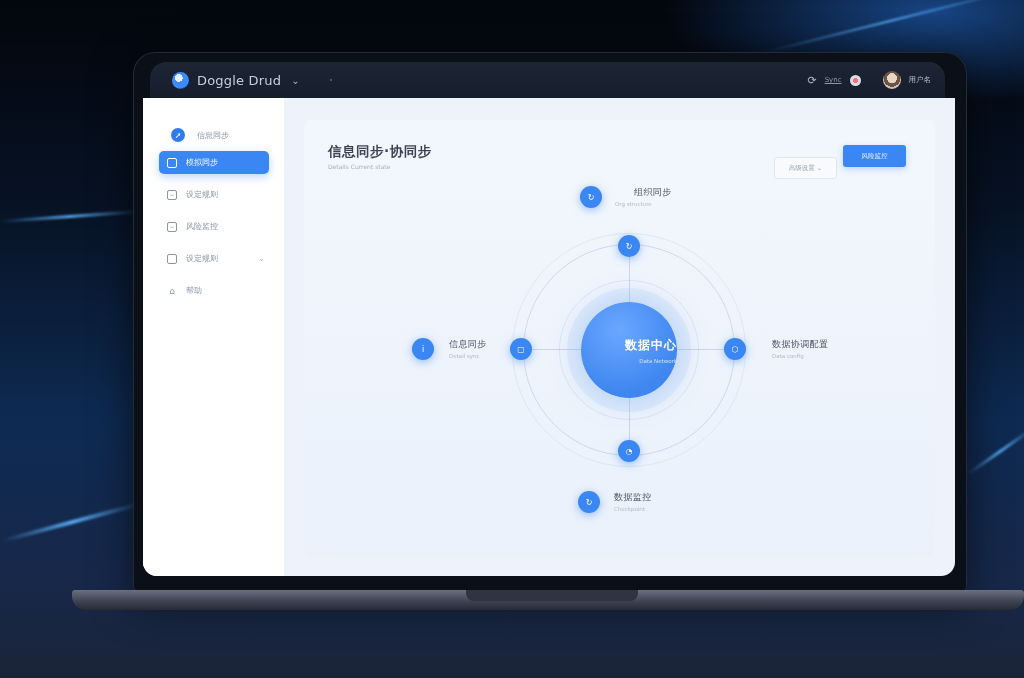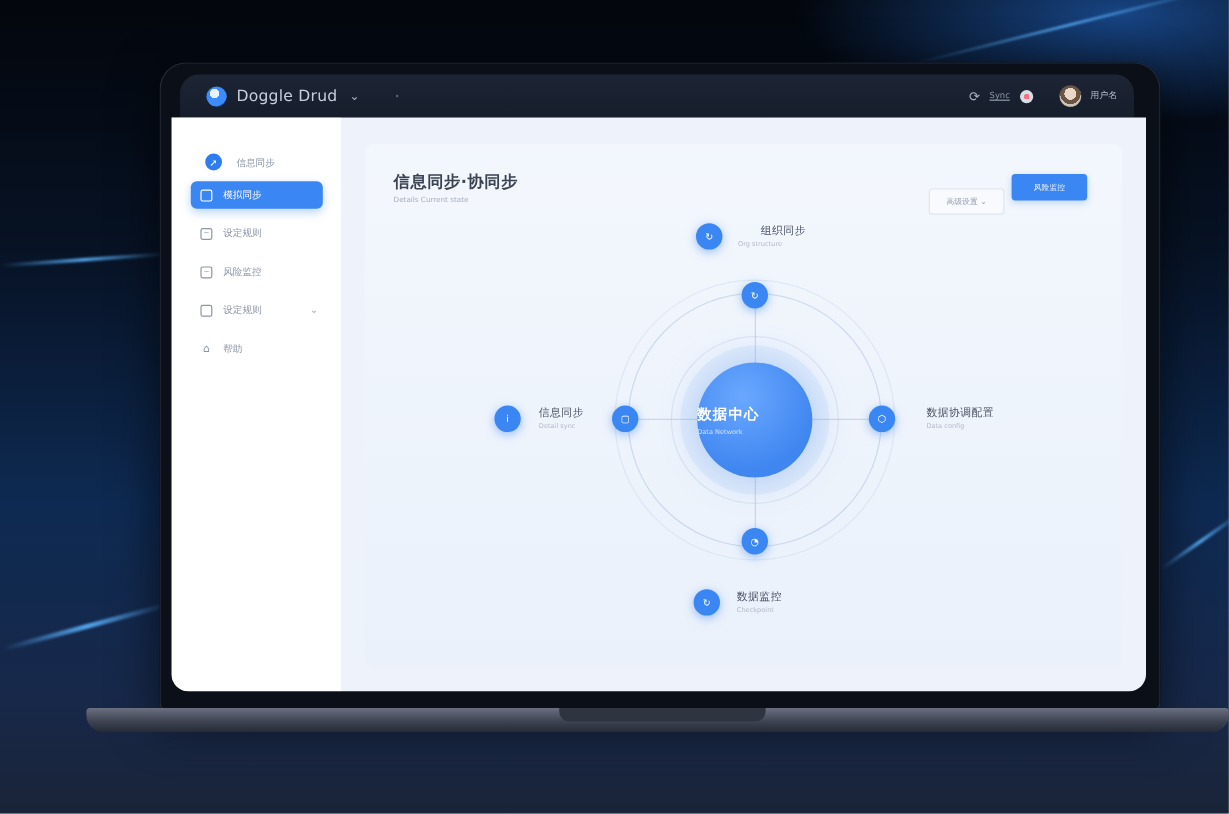--- a/index.html
+++ b/index.html
@@ -52,21 +52,21 @@
 
   .main { flex: 1; padding: 22px 20px 20px 20px; }
   .panel { position: relative; width: 100%; height: 100%; background: linear-gradient(180deg, #f3f7fd, #eaf1fb); border-radius: 8px; }
   .page-title { position: absolute; left: 24px; top: 23px; font-size: 13.5px; color: #3b4252; font-weight: bold; letter-spacing: 0.5px; }
   .page-sub { position: absolute; left: 24px; top: 43px; font-size: 6px; color: #a7afbd; }
   .btn-outline { position: absolute; right: 98px; top: 25px; width: 63px; height: 22px; border: 1px solid #e0e6ef; background: #f8fafd; border-radius: 3px; font-size: 6.5px; color: #98a1b0; display: flex; align-items: center; justify-content: center; margin-top: 12px; }
   .btn-primary { position: absolute; right: 29px; top: 25px; width: 63px; height: 22px; background: #3a86f3; border-radius: 3px; font-size: 6.5px; color: #e8f1ff; display: flex; align-items: center; justify-content: center; box-shadow: 0 2px 6px rgba(58,134,243,0.3); }
 
   .ring { position: absolute; border-radius: 50%; border: 1px solid rgba(175,195,225,0.55); }
   .axis-line { position: absolute; background: rgba(175,195,225,0.6); }
-  .hub { position: absolute; width: 96px; height: 96px; border-radius: 50%; background: radial-gradient(circle at 40% 30%, #6aa8ff, #3f86f0 70%); box-shadow: 0 0 0 14px rgba(120,170,240,0.12), 0 0 30px rgba(63,134,240,0.35); display: flex; flex-direction: column; align-items: flex-start; justify-content: center; }
+  .hub { position: absolute; width: 96px; height: 96px; border-radius: 50%; background: radial-gradient(circle at 40% 30%, #6aa8ff, #3f86f0 70%); box-shadow: 0 0 0 14px rgba(120,170,240,0.12), 0 0 30px rgba(63,134,240,0.35); display: flex; flex-direction: column; align-items: flex-end; justify-content: center; }
   .hub-title { color: #ffffff; font-size: 12px; font-weight: bold; letter-spacing: 1px; }
   .hub-sub { color: #cfe1ff; font-size: 5.5px; margin-top: 4px; }
   .node { position: absolute; width: 22px; height: 22px; border-radius: 50%; background: #3a86f3; box-shadow: 0 2px 8px rgba(58,134,243,0.5); color: #fff; font-size: 8px; display: flex; align-items: center; justify-content: center; }
   .label-title { position: absolute; font-size: 9px; color: #4a5262; letter-spacing: 0.4px; }
   .label-sub { position: absolute; font-size: 5.5px; color: #b3bac6; }
 
   .base { position: absolute; left: 72px; top: 590px; width: 952px; height: 20px; background: linear-gradient(180deg, #6a7080, #3e4452 55%, #262b36); border-radius: 3px 3px 14px 14px; }
   .notch { position: absolute; left: 466px; top: 590px; width: 172px; height: 11px; background: #2f3441; border-radius: 0 0 8px 8px; }
 </style>
 </head>

